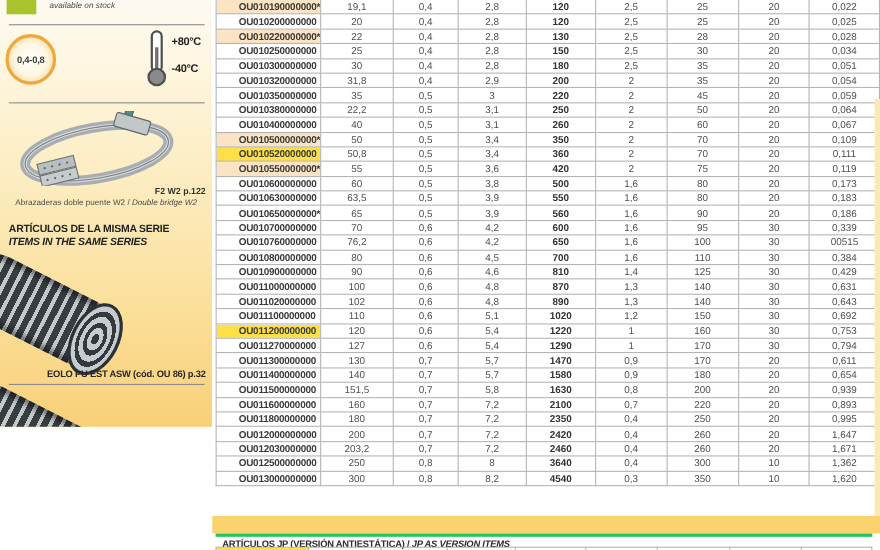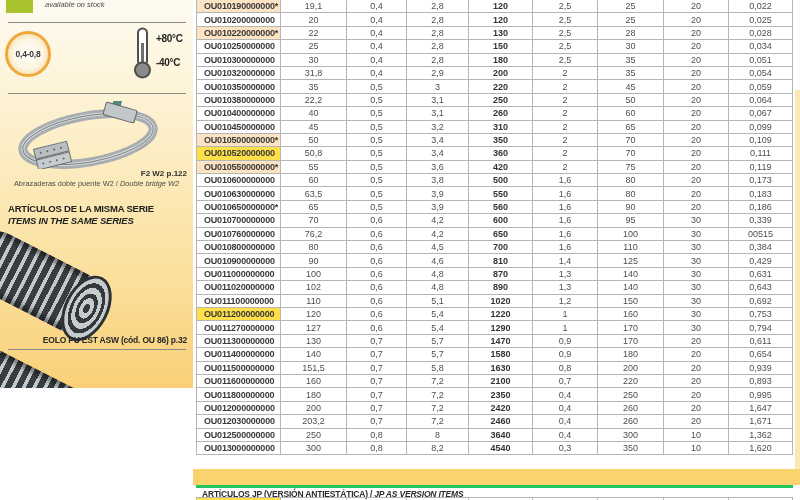--- a/index.html
+++ b/index.html
@@ -52,21 +52,21 @@
   .hose1 { left:-32px; top:217px; width:150px; transform:rotate(27deg); }
   .hose2 { left:-38px; top:335px; width:150px; transform:rotate(27deg); }
   .hose3 { left:-30px; top:470px; width:120px; transform:rotate(24deg); }
   .hose-label { position:absolute; right:6px; width:185px; text-align:right; font-size:8.5px; font-weight:bold; color:#262626; letter-spacing:-0.2px; }
   .hl1 { top:335px; } .hl2 { top:443px; }
 
   
   .main { position:absolute; left:193px; top:0; width:607px; height:500px; background:#fff; }
   table.products { position:absolute; left:3px; top:-1px; border-collapse:collapse; table-layout:fixed; }
   table.products td { border:1px solid #b5b5b5; height:13.4px; font-size:9px; overflow:hidden; white-space:nowrap; }
-  td.code { text-align:left; padding-left:7px; font-weight:bold; color:#3a3a3a; letter-spacing:-0.2px; }
+  td.code { text-align:left; padding-left:20px; font-weight:bold; color:#3a3a3a; letter-spacing:-0.2px; }
   td.num  { text-align:center; color:#4e4e4e; }
   td.bold { font-weight:bold; color:#333; }
   .peach { background:#fbe3c3; }
   .green { background:#fde047; }
 
   .band { position:absolute; left:0; top:469px; width:607px; height:16px; background:#fbd36e; }
   .jp-header {
     position:absolute; left:3px; top:485px; width:597px; height:12px; background:#fff;
     border-top:3px solid #22c55e; padding-left:6px;
     font-size:8.5px; font-weight:bold; color:#2b2b2b; letter-spacing:-0.2px; line-height:13px; white-space:nowrap;
@@ -261,31 +261,20 @@
             <td class="num">40</td>
             <td class="num">0,5</td>
             <td class="num">3,1</td>
             <td class="num bold">260</td>
             <td class="num">2</td>
             <td class="num">60</td>
             <td class="num">20</td>
             <td class="num">0,067</td>
           </tr>
           <tr>
-            <td class="code">OU010450000000</td>
-            <td class="num">45</td>
-            <td class="num">0,5</td>
-            <td class="num">3,2</td>
-            <td class="num bold">310</td>
-            <td class="num">2</td>
-            <td class="num">65</td>
-            <td class="num">20</td>
-            <td class="num">0,099</td>
-          </tr>
-          <tr>
             <td class="code peach">OU010500000000*</td>
             <td class="num">50</td>
             <td class="num">0,5</td>
             <td class="num">3,4</td>
             <td class="num bold">350</td>
             <td class="num">2</td>
             <td class="num">70</td>
             <td class="num">20</td>
             <td class="num">0,109</td>
           </tr>

